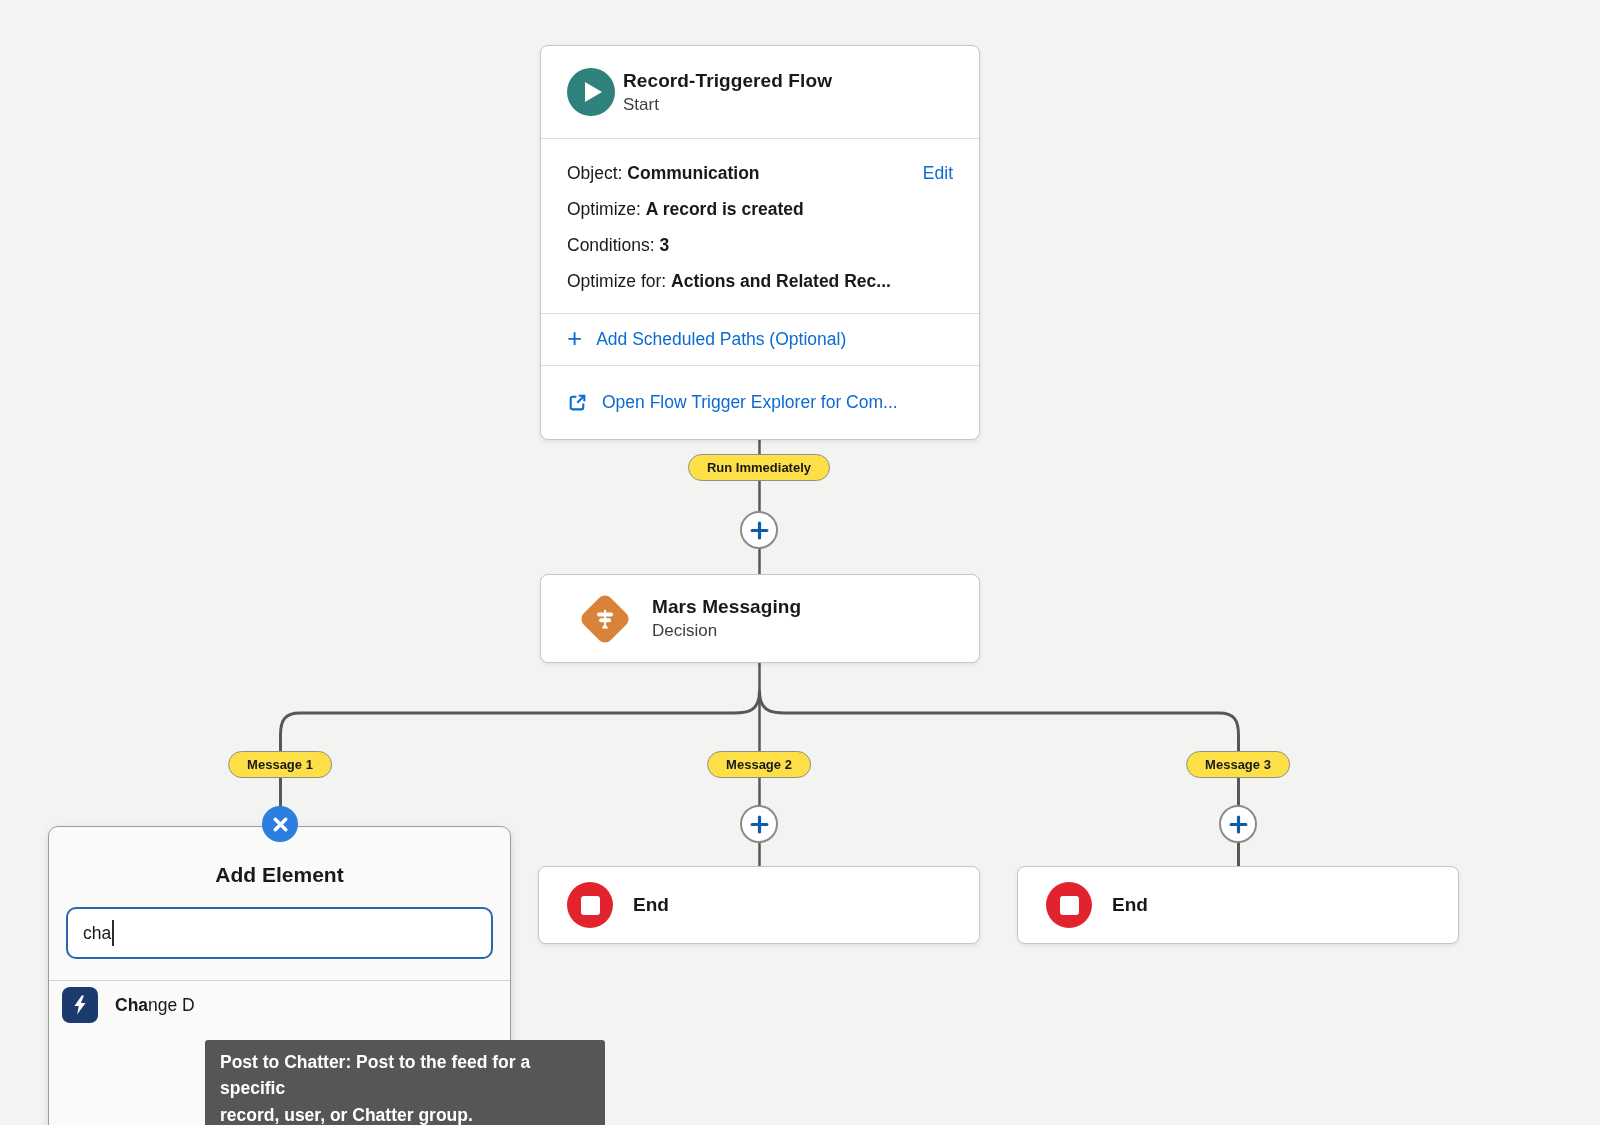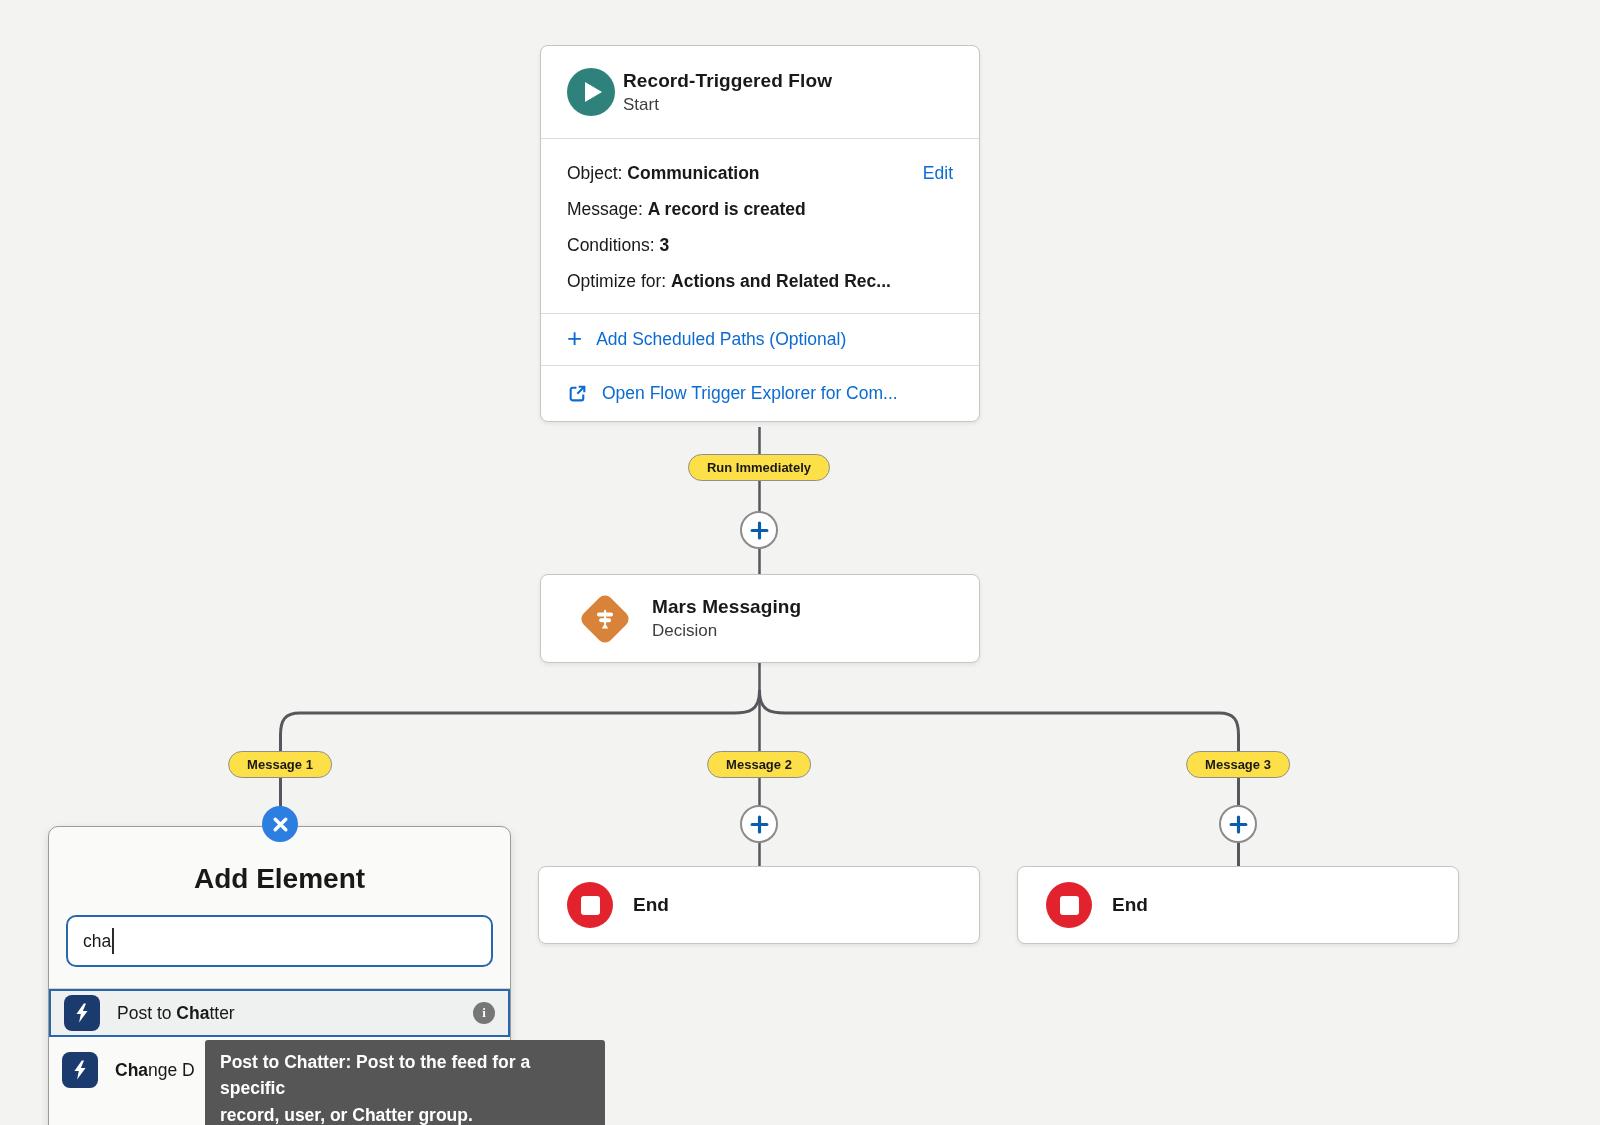--- a/index.html
+++ b/index.html
@@ -23,21 +23,21 @@
   .node-sub{font-size:17px;margin-top:3px;color:var(--subtext);}
   .icon-circle{width:48px;height:48px;border-radius:50%;flex:none;display:flex;align-items:center;justify-content:center;}
   .teal{background:var(--teal);}
   .play-tri{width:0;height:0;border-left:17px solid #fff;border-top:10px solid transparent;border-bottom:10px solid transparent;margin-left:5px;}
 
   .start-details{border-top:1px solid var(--divider);padding:16px 26px 14px;font-size:17.5px;}
   .detail-row{display:flex;justify-content:space-between;align-items:baseline;line-height:36px;}
   .detail-row b{font-weight:700;text-align:right;}
   .link{color:var(--link-blue);cursor:pointer;text-decoration:none;font-size:17.5px;}
   .start-link-row{border-top:1px solid var(--divider);display:flex;align-items:center;gap:14px;padding:0 26px;height:52px;}
-  .start-link-row.tall{height:56px;}
+  .start-link-row.tall{height:74px;}
   .plus-glyph{color:var(--link-blue);font-size:26px;font-weight:400;line-height:1;margin-top:-3px;}
   .ext-icon{flex:none;}
 
   .pill{position:absolute;transform:translateX(-50%);background:#fde047;border:1.5px solid var(--pill-border);
         border-radius:17px;padding:5px 18px;font-size:13px;font-weight:700;z-index:3;white-space:nowrap;}
   .run-pill{left:759px;top:454px;}
   .branch-pill{top:751px;}
 
   .plus-node{position:absolute;width:38px;height:38px;border-radius:50%;background:#fff;
              border:2.5px solid #8b8b8b;display:flex;align-items:center;justify-content:center;
@@ -52,21 +52,21 @@
   .diamond svg{transform:rotate(-45deg);}
 
   .end-card{top:866px;width:442px;height:78px;display:flex;align-items:center;gap:20px;padding:0 28px;}
   .red-circle{width:46px;height:46px;border-radius:50%;background:var(--red);flex:none;
               display:flex;align-items:center;justify-content:center;}
   .stop-square{width:19px;height:19px;background:#fff;border-radius:3px;}
   .end-label{font-size:19px;font-weight:700;}
 
   .popup{position:absolute;left:48px;top:826px;width:463px;height:320px;background:#fafaf9;
          border:1.5px solid #9b9b99;border-radius:10px;box-shadow:0 3px 8px rgba(0,0,0,.12);z-index:5;}
-  .popup-title{text-align:center;font-size:28px;font-weight:700;margin-top:36px;}
+  .popup-title{text-align:center;font-size:21px;font-weight:700;margin-top:36px;}
   .search-box{margin:20px 17px 0;height:52px;background:#fff;border:2.5px solid var(--focus-blue);
               border-radius:10px;display:flex;align-items:center;padding:0 15px;font-size:17.5px;cursor:text;}
   .caret{display:inline-block;width:1.5px;height:26px;background:#2b2b2b;margin-left:1px;vertical-align:middle;}
   .popup-divider{border-top:1px solid #d2d2d0;margin-top:21px;}
   .popup-row{display:flex;align-items:center;gap:17px;height:48px;padding:0 13px;font-size:17.5px;cursor:pointer;}
   .popup-row.selected{border:2px solid var(--focus-blue);background:#eff0f0;}
   .popup-row + .popup-row{margin-top:9px;}
   .action-icon{width:36px;height:36px;border-radius:8px;background:var(--navy);flex:none;
                display:flex;align-items:center;justify-content:center;}
   .row-label b{font-weight:700;}
@@ -98,21 +98,21 @@
         <div class="node-title">Record-Triggered Flow</div>
         <div class="node-sub">Start</div>
       </div>
     </div>
     <div class="start-details">
       <div class="detail-row">
         <div><span>Object:</span> <b>Communication</b></div>
         <a class="link">Edit</a>
       </div>
       <div class="detail-row">
-          <div><span>Message:</span> <b>A record is created</b></div>
+          <div><span>Optimize:</span> <b>A record is created</b></div>
         </div>
       <div class="detail-row">
           <div><span>Conditions:</span> <b>3</b></div>
         </div>
       <div class="detail-row">
           <div><span>Optimize for:</span> <b>Actions and Related Rec...</b></div>
         </div>
     </div>
     <div class="start-link-row">
       <span class="plus-glyph">+</span>
@@ -185,29 +185,20 @@
     <div class="end-label">End</div>
   </div>
 
   <div class="popup">
     <div class="popup-title">Add Element</div>
     <div class="search-box">
       <span>cha</span>
         <span class="caret"></span>
     </div>
     <div class="popup-divider"></div>
-    <div class="popup-row selected">
-      <div class="action-icon">
-        <svg width="16" height="20" viewBox="0 0 14 18" fill="#fff">
-          <path d="M8.6 0.5 L2 9.8 H5.9 L4.4 17.5 L12 7.2 H7.8 L10.6 0.5 Z"></path>
-        </svg>
-      </div>
-      <div class="row-label"><span>Post to </span><b>Cha</b><span>tter</span></div>
-      <div class="info-icon">i</div>
-    </div>
     <div class="popup-row">
       <div class="action-icon">
         <svg width="16" height="20" viewBox="0 0 14 18" fill="#fff">
           <path d="M8.6 0.5 L2 9.8 H5.9 L4.4 17.5 L12 7.2 H7.8 L10.6 0.5 Z"></path>
         </svg>
       </div>
       <div class="row-label"><b>Cha</b><span>nge D</span></div>
     </div>
   </div>
 

